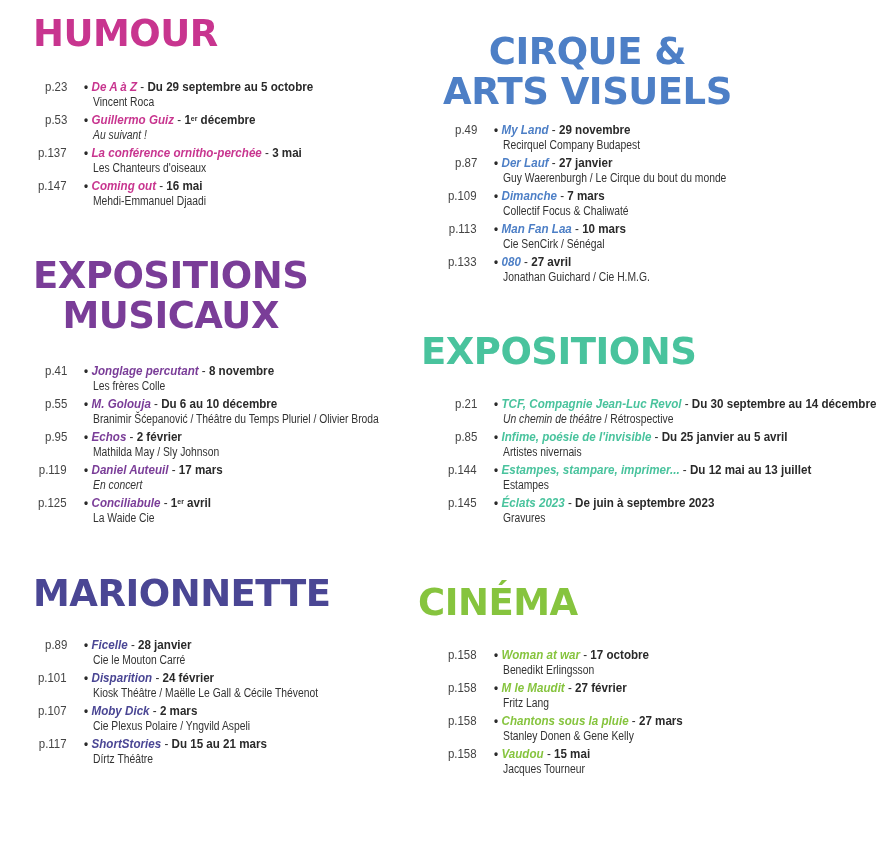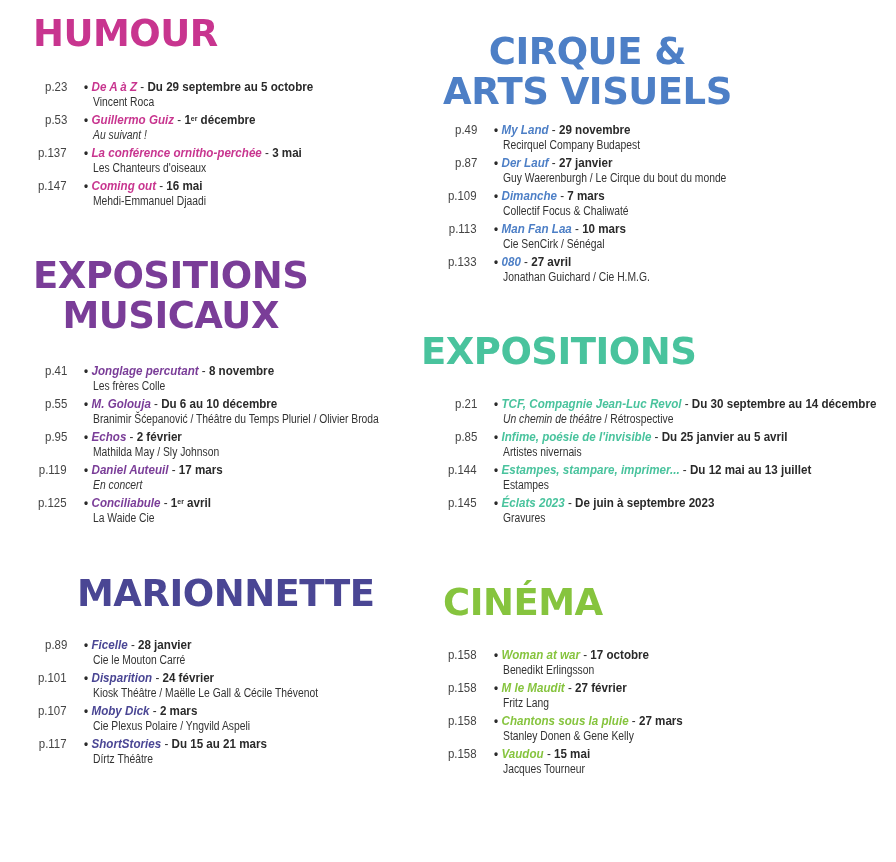--- a/index.html
+++ b/index.html
@@ -94,21 +94,21 @@
       <div class="line1"><span class="bullet">•</span><span class="title" style="color: rgb(122, 61, 152);">Daniel Auteuil</span><span class="sep"> - </span><span>17 mars</span></div>
       <div class="line2"><span class="it">En concert</span></div>
     </div>
     <div class="item">
       <span class="page">p.125</span>
       <div class="line1"><span class="bullet">•</span><span class="title" style="color: rgb(122, 61, 152);">Conciliabule</span><span class="sep"> - </span><span><span>1</span><span class="sup">er</span><span> avril</span></span></div>
       <div class="line2"><span style="white-space: pre;">La Waide Cie</span></div>
     </div>
   </div>
 
-<div class="section" style="left:33px; top:574px;margin-left:44px;">
+<div class="section" style="left:33px; top:574px;">
   <div class="heading" style="color:#4a4694;">MARIONNETTE</div>
 </div>
 <div class="items" style="left:33px; top:636px;">
     <div class="item">
       <span class="page">p.89</span>
       <div class="line1"><span class="bullet">•</span><span class="title" style="color: rgb(74, 70, 148);">Ficelle</span><span class="sep"> - </span><span>28 janvier</span></div>
       <div class="line2"><span style="white-space: pre;">Cie le Mouton Carré</span></div>
     </div>
     <div class="item">
       <span class="page">p.101</span>
@@ -178,21 +178,21 @@
       <div class="line1"><span class="bullet">•</span><span class="title" style="color: rgb(73, 195, 157);">Estampes, stampare, imprimer...</span><span class="sep"> - </span><span>Du 12 mai au 13 juillet</span></div>
       <div class="line2"><span style="white-space: pre;">Estampes</span></div>
     </div>
     <div class="item">
       <span class="page">p.145</span>
       <div class="line1"><span class="bullet">•</span><span class="title" style="color: rgb(73, 195, 157);">Éclats 2023</span><span class="sep"> - </span><span>De juin à septembre 2023</span></div>
       <div class="line2"><span style="white-space: pre;">Gravures</span></div>
     </div>
   </div>
 
-<div class="section" style="left:443px; top:583px;">
+<div class="section" style="left:418px; top:583px;">
   <div class="heading" style="color:#86c43e;">CINÉMA</div>
 </div>
 <div class="items" style="left:443px; top:646px;">
     <div class="item">
       <span class="page">p.158</span>
       <div class="line1"><span class="bullet">•</span><span class="title" style="color: rgb(134, 196, 62);">Woman at war</span><span class="sep"> - </span><span>17 octobre</span></div>
       <div class="line2"><span style="white-space: pre;">Benedikt Erlingsson</span></div>
     </div>
     <div class="item">
       <span class="page">p.158</span>

